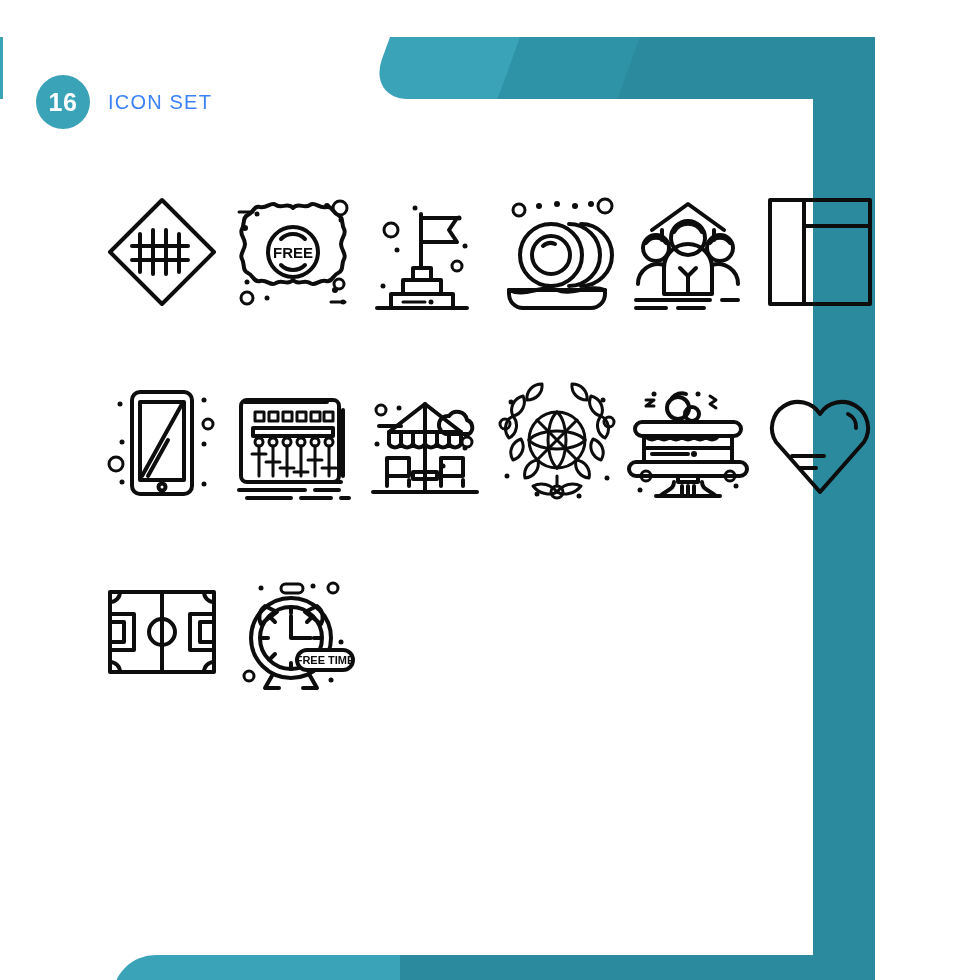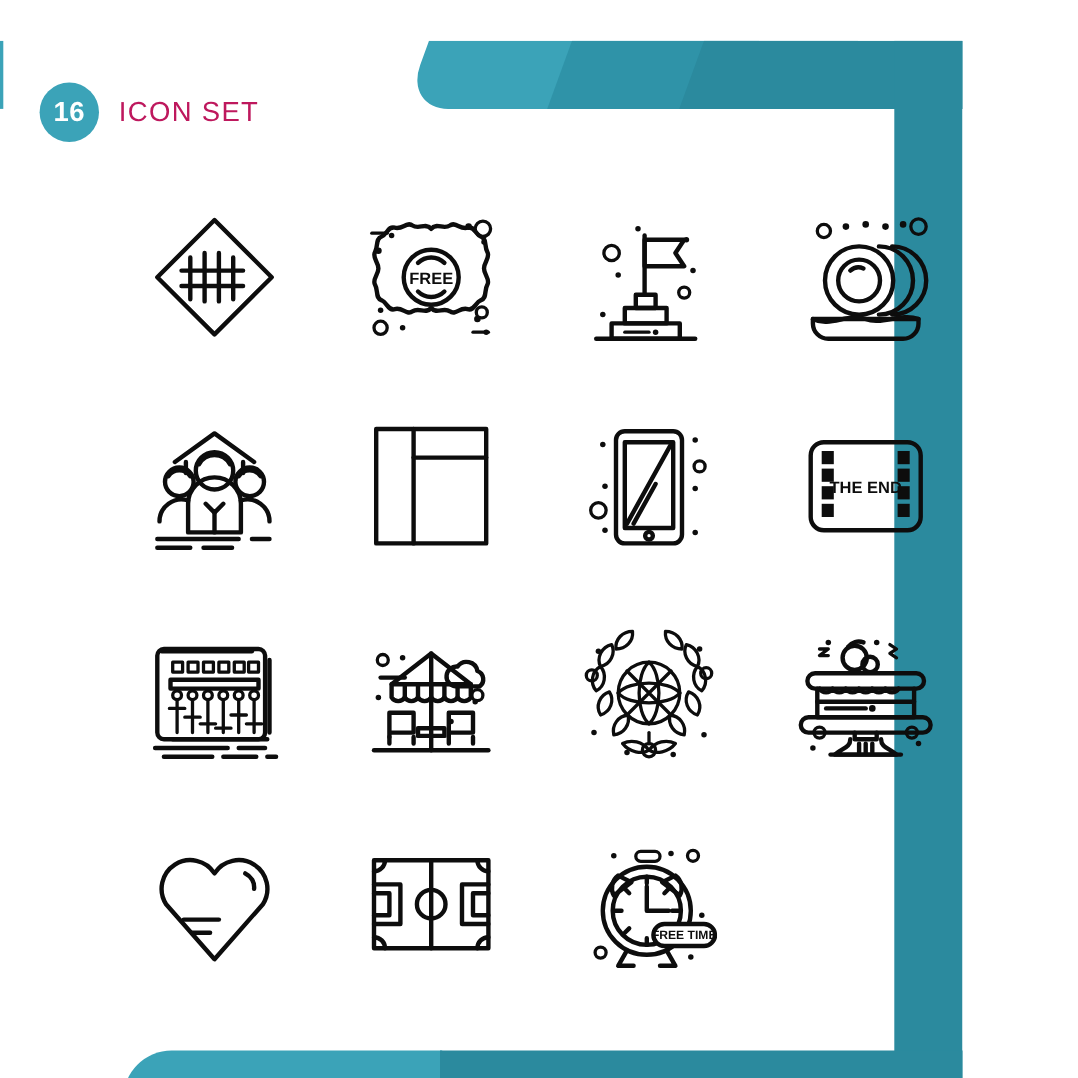--- a/index.html
+++ b/index.html
@@ -76,34 +76,34 @@
     background: #3BA3B8;
     color: #ffffff;
     display: flex;
     align-items: center;
     justify-content: center;
     font-size: 25px;
     font-weight: bold;
     letter-spacing: 0.5px;
   }
   .set-title {
-    font-size: 25px;
-    color: #be185d;
+    font-size: 20px;
+    color: #3b82f6;
     letter-spacing: 1.2px;
     text-transform: uppercase;
   }
 
   
   .grid {
     position: absolute;
     top: 120px;
     left: 96px;
     width: 790px;
     display: grid;
-    grid-template-columns: repeat(4, 1fr);
+    grid-template-columns: repeat(6, 1fr);
     grid-template-rows: repeat(4, 190px);
     text-decoration: underline;
   }
   .cell {
     display: flex;
     align-items: center;
     justify-content: center;
   }
   .cell svg { display: block; }
   .ic {
@@ -289,38 +289,20 @@
           <circle cx="22" cy="102" r="2.5"></circle>
             <circle cx="104" cy="104" r="2.5"></circle>
         </g>
         <g class="ic ic-thin">
           <circle cx="108" cy="44" r="5"></circle>
           <circle cx="16" cy="84" r="7"></circle>
         </g>
       </svg>
     </div>
 
-    <div class="cell">
-      <svg width="124" height="124" viewBox="0 0 124 124">
-        <g class="ic">
-          <rect x="12" y="22" width="100" height="80" rx="12"></rect>
-        </g>
-        <g class="ic-fill">
-          <rect x="22" y="30" width="11" height="12"></rect>
-          <rect x="22" y="46" width="11" height="12"></rect>
-          <rect x="22" y="62" width="11" height="12"></rect>
-          <rect x="22" y="78" width="11" height="12"></rect>
-          <rect x="91" y="30" width="11" height="12"></rect>
-          <rect x="91" y="46" width="11" height="12"></rect>
-          <rect x="91" y="62" width="11" height="12"></rect>
-          <rect x="91" y="78" width="11" height="12"></rect>
-        </g>
-        <text class="ic-txt" x="62" y="68" font-size="15">THE END</text>
-      </svg>
-    </div>
 
     <div class="cell">
       <svg width="124" height="124" viewBox="0 0 124 124">
         <g class="ic">
           <path d="M14 22 H96"></path>
           <path d="M10 26 v70 a6 6 0 0 0 6 6 h86 a6 6 0 0 0 6 -6 V26 a6 6 0 0 0 -6 -6 H16 a6 6 0 0 0 -6 6 Z"></path>
           <path d="M112 30 v66 M110 102 H24"></path>
           <path d="M22 48 H102 v8 H22 Z"></path>
         </g>
         <g class="ic ic-thin">

